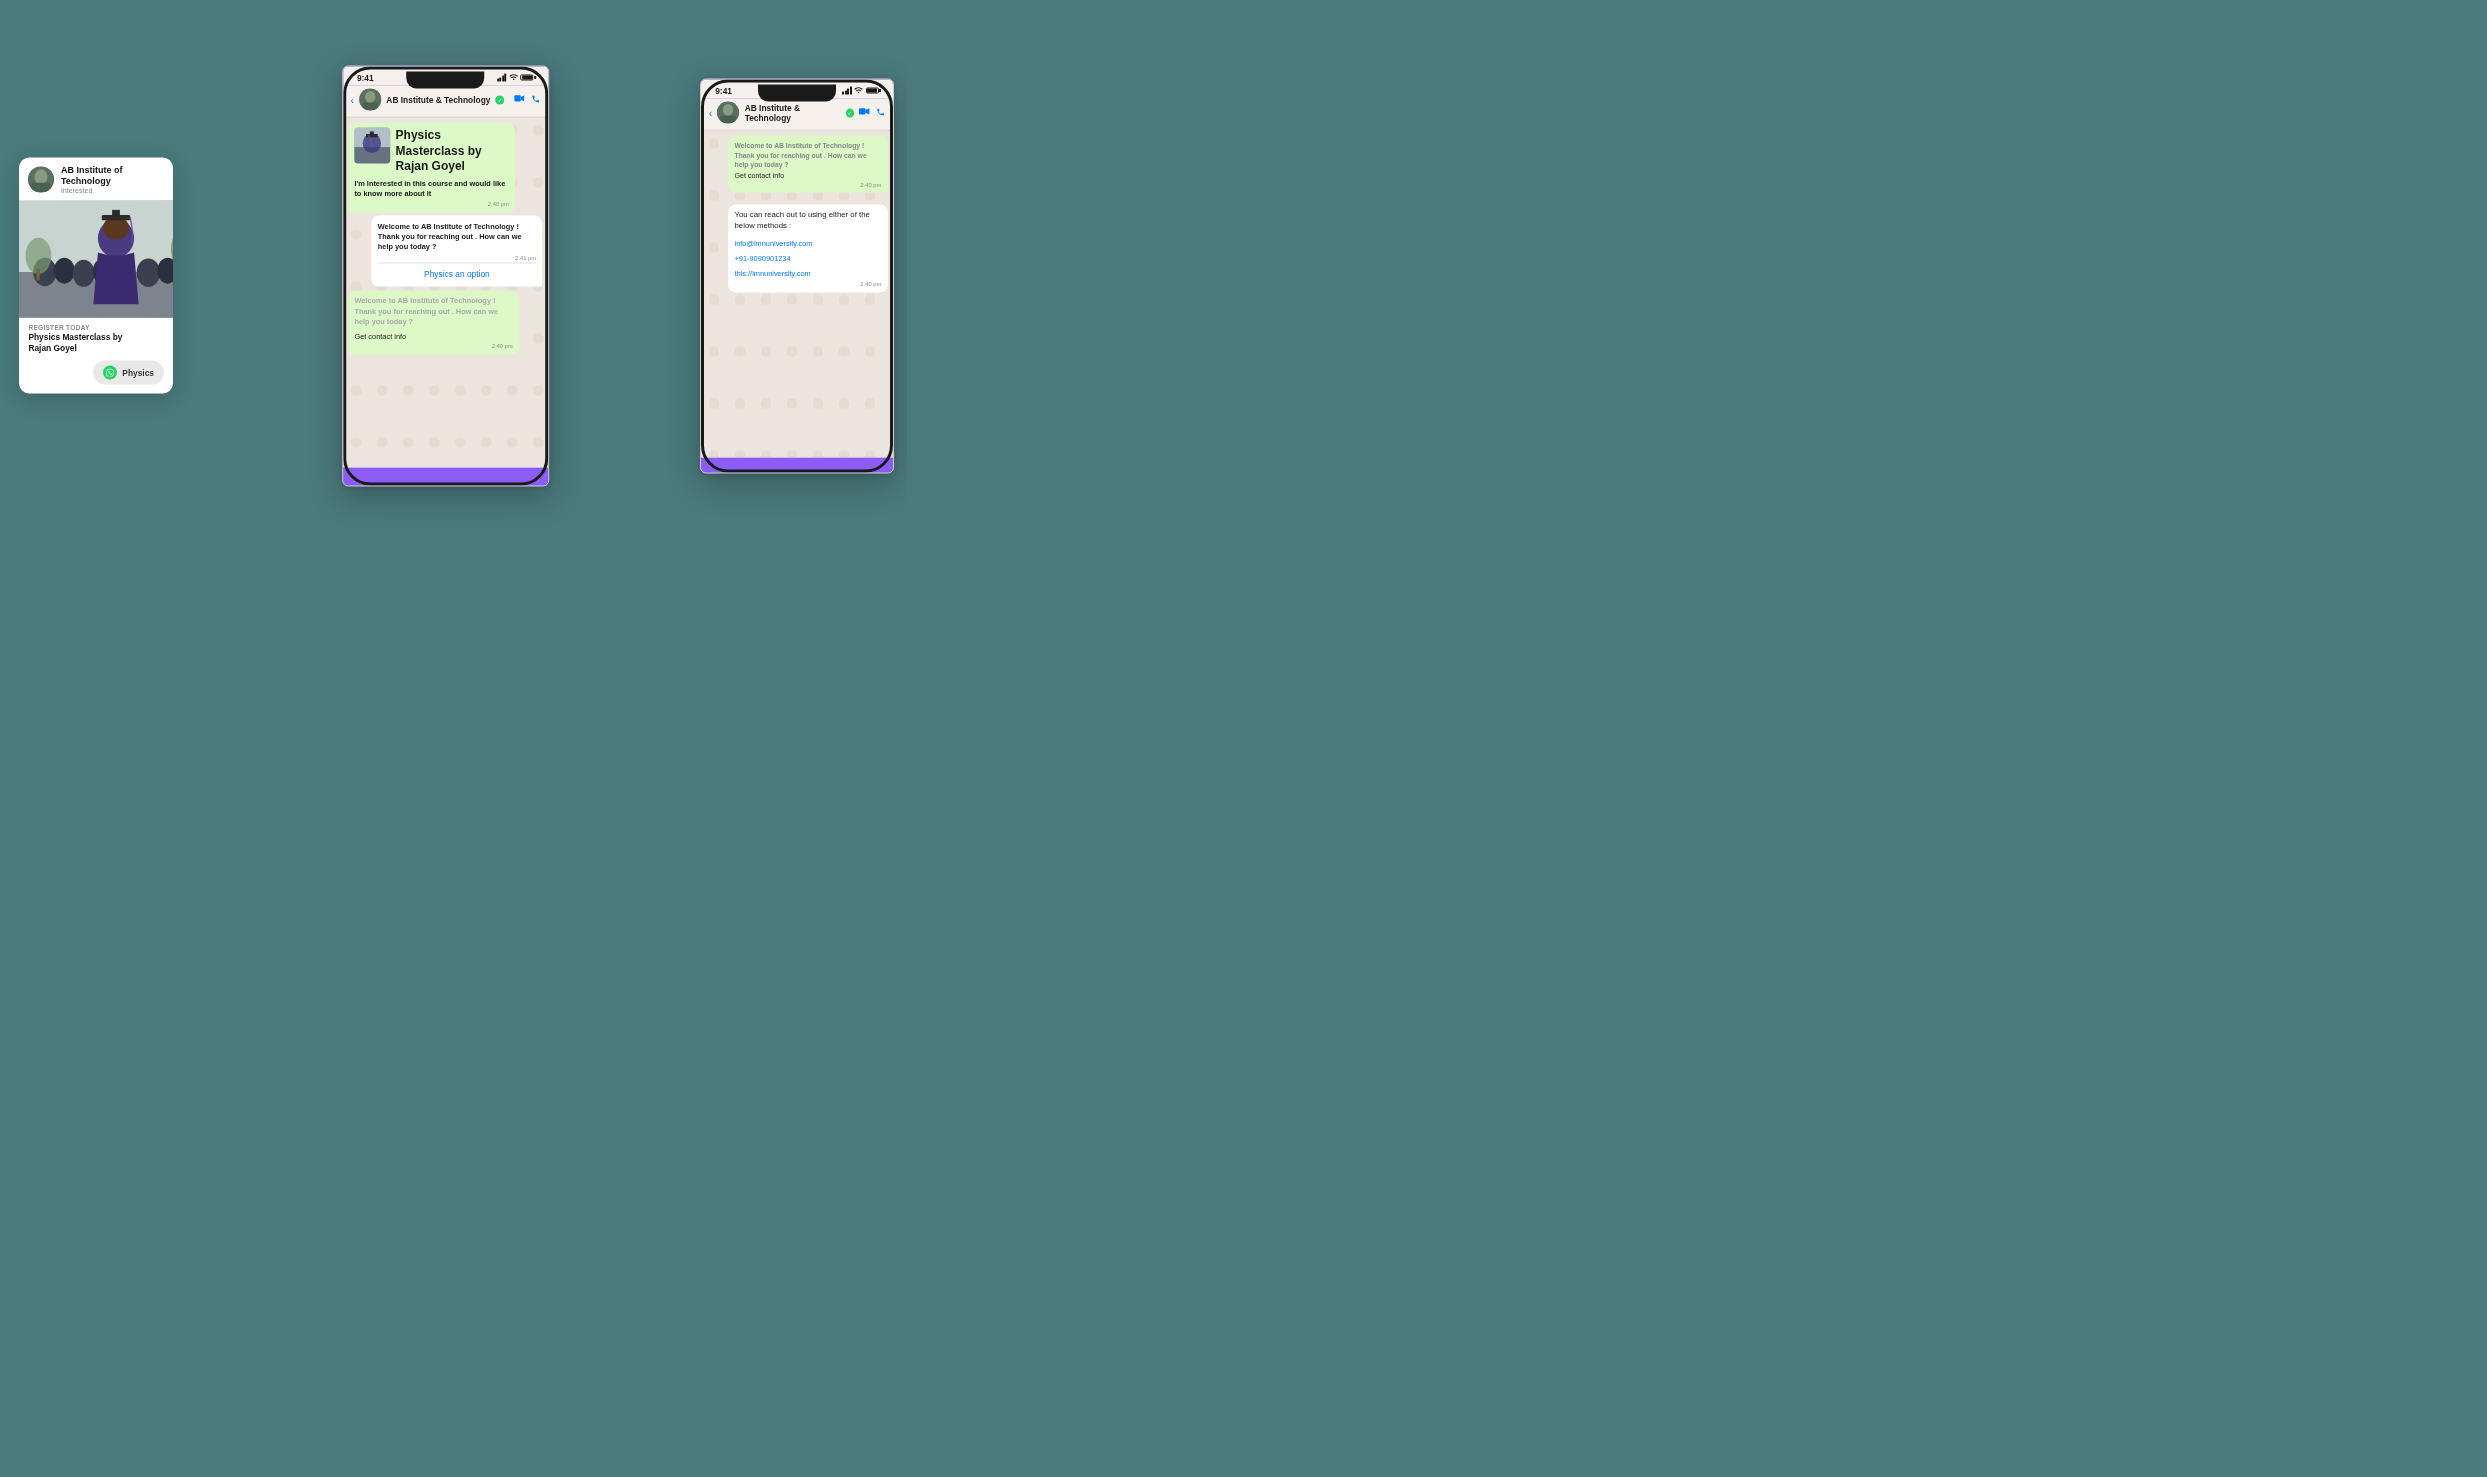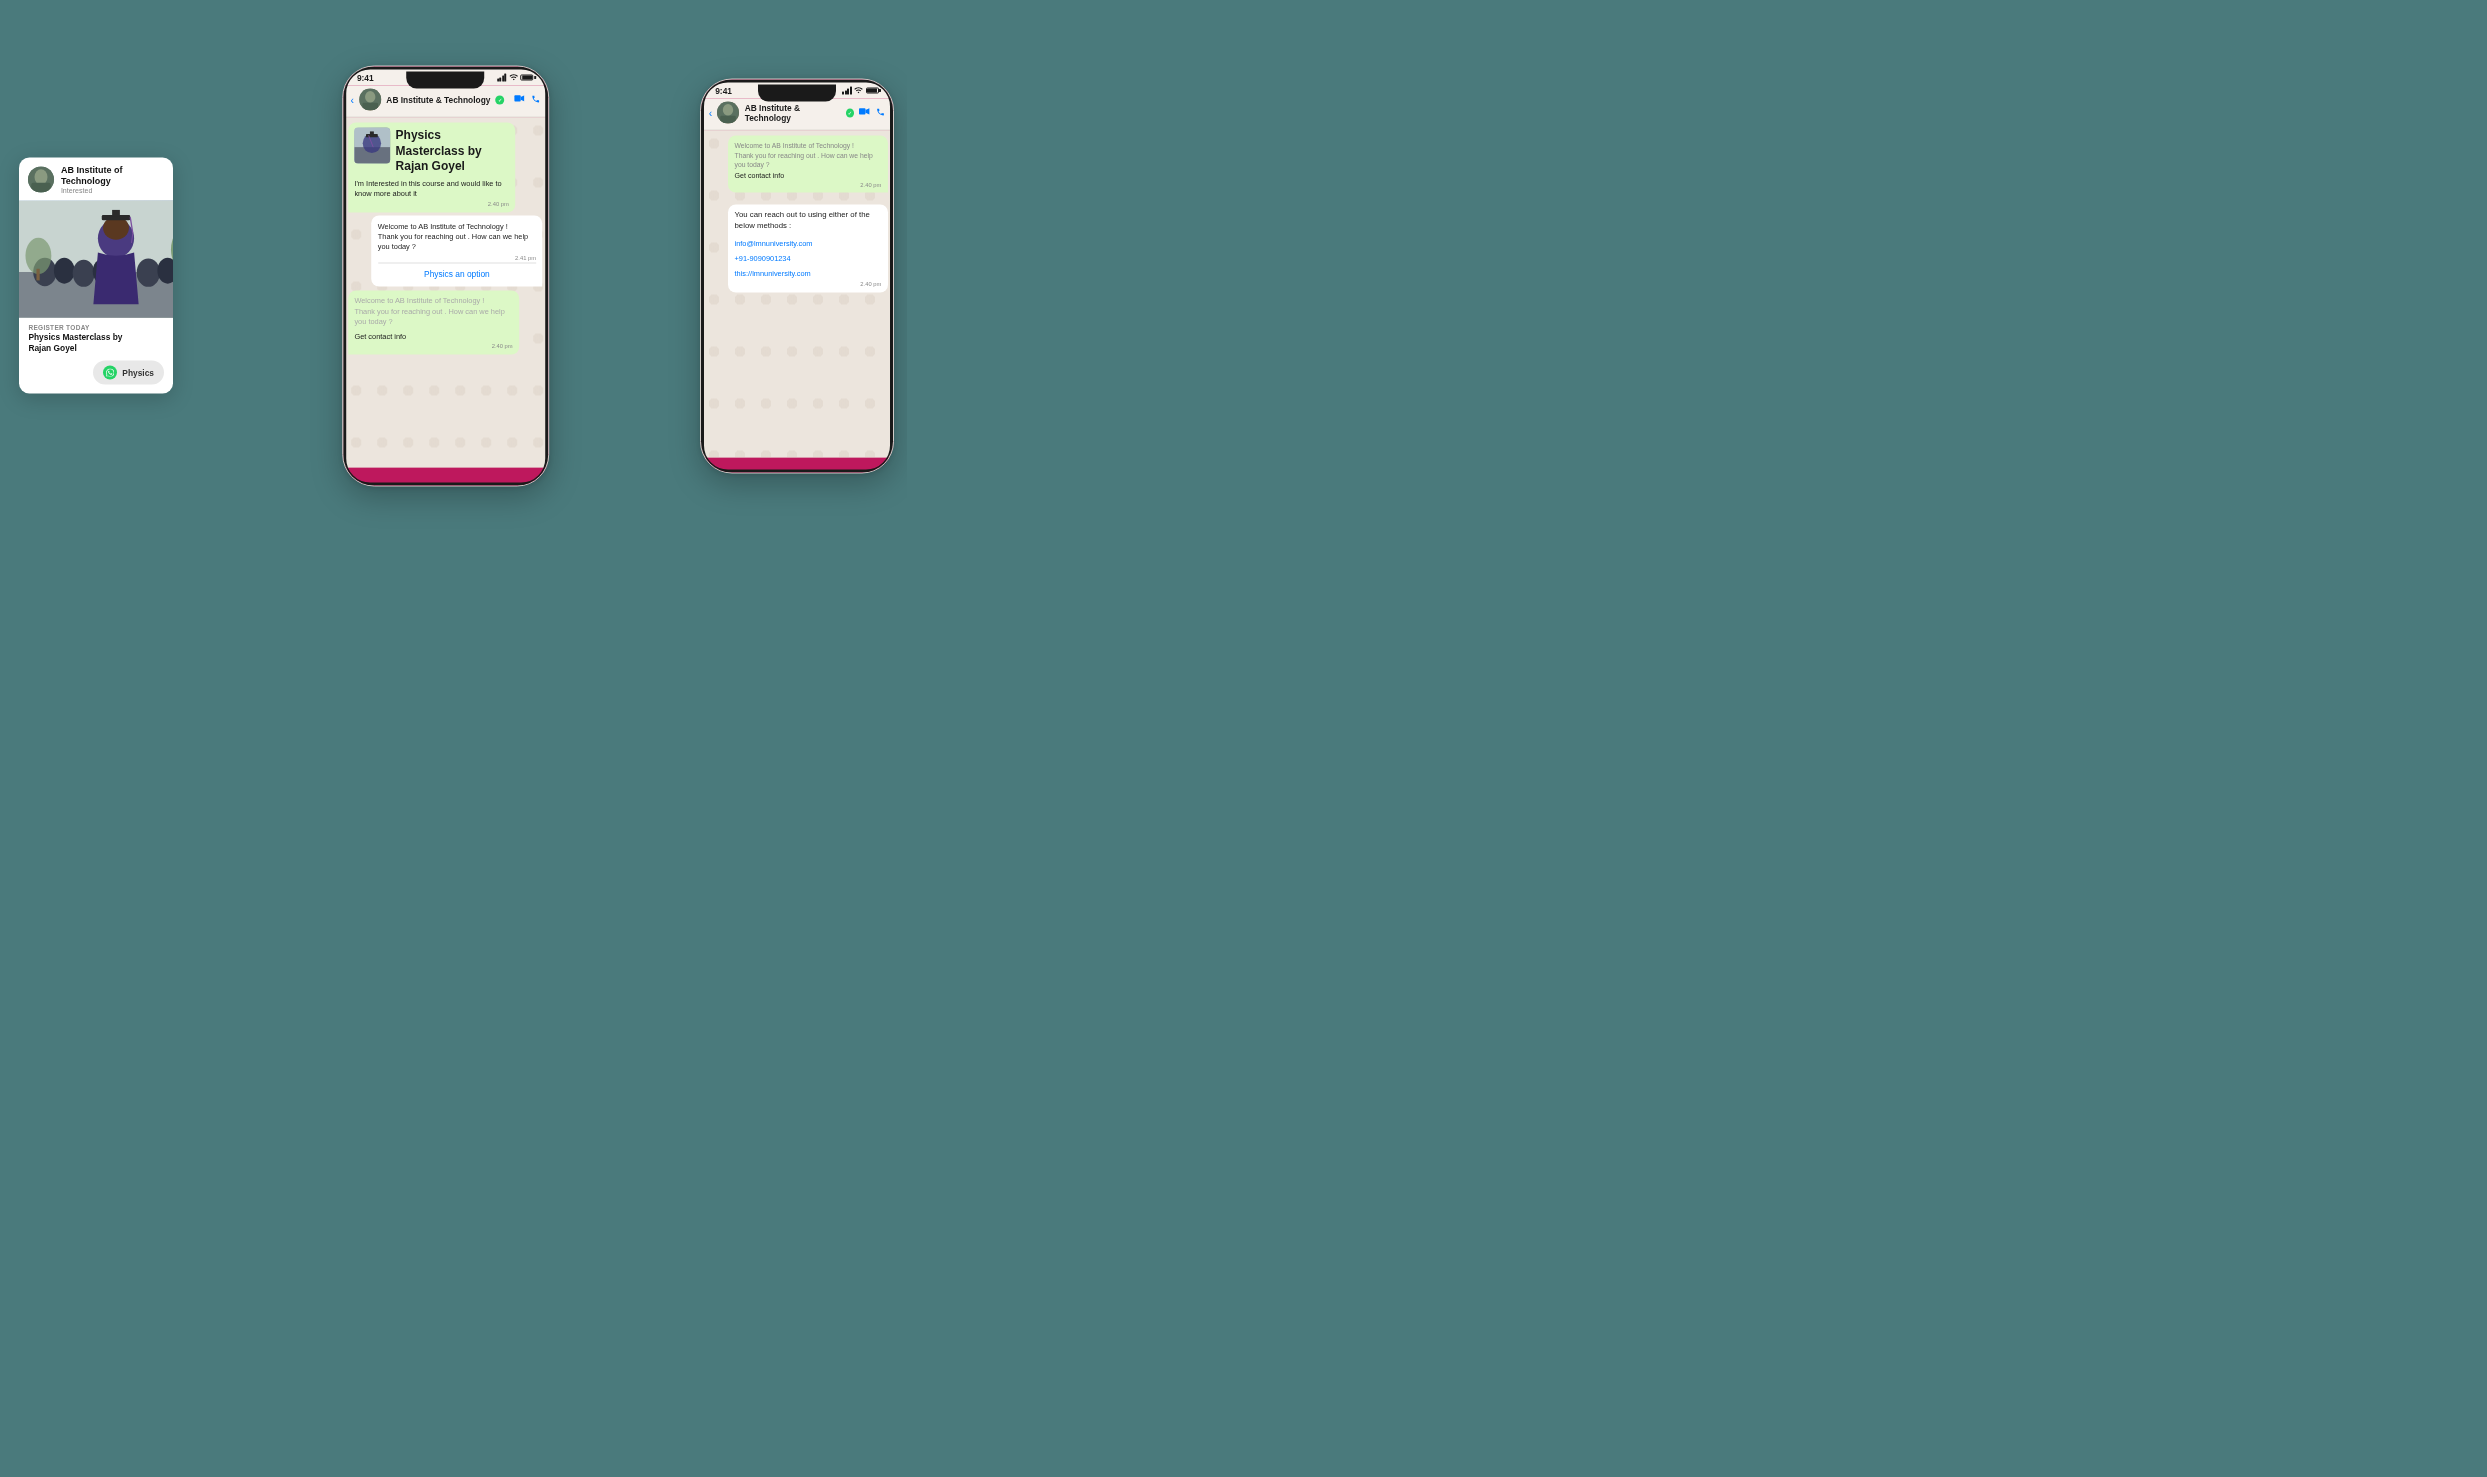--- a/index.html
+++ b/index.html
@@ -134,22 +134,22 @@
     }
 
     .ad-whatsapp-label {
       font-size: 8.4px;
       font-weight: 600;
       color: #333;
     }
 
     
     .phone-frame {
-      background: #be185d;
-      border-radius: 32px;
+      background: #8b5cf6;
+      border-radius: 6px;
       overflow: hidden;
       box-shadow: 0 10.4px 31px rgba(0,0,0,0.25), 0 1.3px 5.2px rgba(0,0,0,0.12);
       position: relative;
       border: 1.3px solid #d0ccc8;
     }
 
     .phone-frame::before {
       content: '';
       position: absolute;
       top: 0; left: 0; right: 0; bottom: 0;
@@ -349,20 +349,21 @@
       font-size: 5.8px;
       color: #8a8a8a;
       text-align: right;
       margin-top: 1.9px;
     }
 
     .msg-text {
       font-size: 7.4px;
       color: #1a1a1a;
       line-height: 1.4;
+      font-weight: bold;
     }
 
     .msg-link {
       font-size: 7.4px;
       color: #007aff;
       line-height: 1.5;
     }
 
     
     .media-preview {

